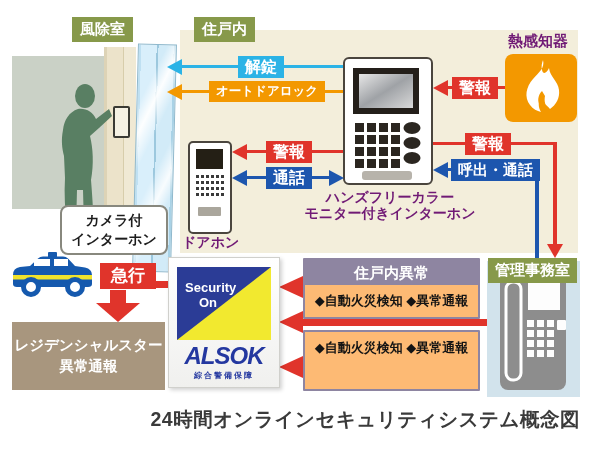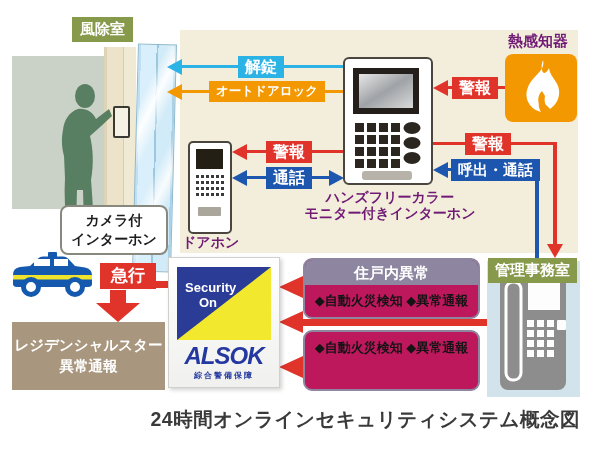--- a/index.html
+++ b/index.html
@@ -23,22 +23,22 @@
   .tl{border-top:8px solid transparent;border-bottom:8px solid transparent;}
   .tr{border-top:8px solid transparent;border-bottom:8px solid transparent;}
   .td{border-left:8px solid transparent;border-right:8px solid transparent;}
   .tl.c-cyan{border-right:15px solid var(--cyan);} .tl.c-orange{border-right:15px solid var(--orange);}
   .tl.c-red{border-right:15px solid var(--red);} .tl.c-blue{border-right:15px solid var(--blue);}
   .tr.c-blue{border-left:15px solid var(--blue);} .td.c-red{border-top:14px solid var(--red);}
   .big-tl{border-top:11px solid transparent;border-bottom:11px solid transparent;
     border-right:24px solid var(--red);}
   .device{position:absolute;background:#fff;border:2px solid #4a453e;border-radius:6px;z-index:4;}
   .dev-label{position:absolute;font-weight:bold;color:#701a75;white-space:nowrap;z-index:5;}
-  .alert-box{position:absolute;width:173px;height:57px;background:#be185d;border:2.5px solid var(--purple);
-    border-radius:9px;overflow:hidden;z-index:4;}
+  .alert-box{position:absolute;width:173px;height:57px;background:#fdba74;border:2.5px solid var(--purple);
+    border-radius:1px;overflow:hidden;z-index:4;}
   .alert-box .hd{background:var(--purple);color:#fff;font-weight:bold;font-size:15px;
     text-align:center;height:25px;line-height:26px;}
   .alert-box .bd{font-weight:bold;font-size:13px;text-align:center;line-height:31px;color:#141414;}
   .callout{position:absolute;background:#fff;border:2px solid #88887e;border-radius:8px;
     text-align:center;font-weight:bold;font-size:14px;line-height:1.35;padding:4px 2px;z-index:6;color:#1c1c1c;}
 </style>
 </head>
 <body>
 
 <div class="canvas">
@@ -55,20 +55,21 @@
   <svg class="abs" style="left:48px;top:82px;z-index:3;" width="68" height="148" viewBox="0 0 68 148">
     <ellipse cx="37" cy="14" rx="10" ry="12" fill="#597f63"></ellipse>
     <path fill="#597f63" d="M30 27 C21 30 16 38 15 48 C13 58 14 66 16 74 L17 96
       C16 112 17 128 19 146 L28 146 L29 108 L35 108 L36 146 L46 146
       C45 126 44 110 43 98 C46 82 45 66 42 54 L51 46 L64 34 L61 27 L48 37
       C45 30 38 26 30 27 Z"></path>
   </svg>
   <div class="abs" style="left:113px;top:106px;width:13px;height:28px;background:#f5f1e3;border:2px solid #3a3a34;border-radius:2px;z-index:3;"></div>
 
   <div class="area-label" style="left:40px;top:17px;margin-left:32px;">風除室</div>
+  <div class="area-label" style="left:194px;top:17px;">住戸内</div>
 
   <div class="callout" style="left:60px;top:205px;width:100px;">
     <div>カメラ付</div>
     <div>インターホン</div>
   </div>
 
   <div class="dev-label" style="left:496px;top:32px;width:84px;text-align:center;font-size:15px;">熱感知器</div>
   <div class="abs" style="left:505px;top:54px;width:72px;height:68px;background:var(--orange);border-radius:8px;z-index:4;">
     <svg width="72" height="68" viewBox="0 0 72 68">
       <path fill="#fff" d="M38 6 C40 14 34 18 28 25 C21 33 19 43 25 51 C28 55 32 57 36 58

